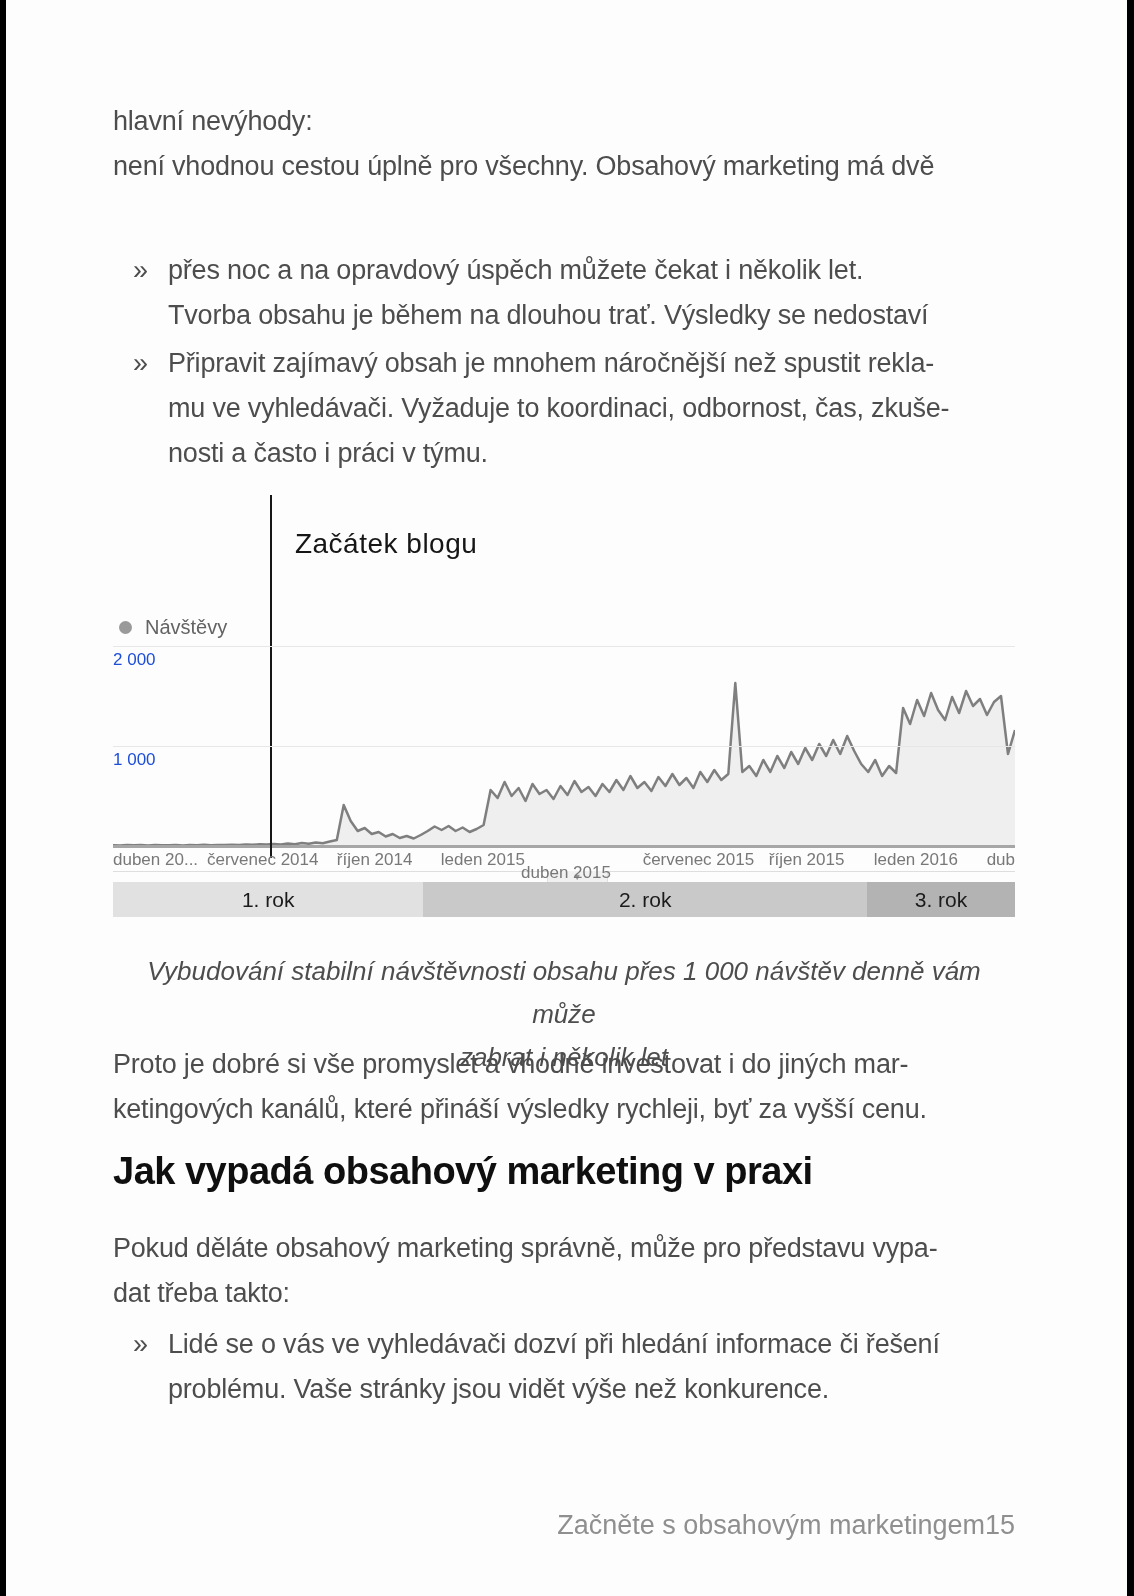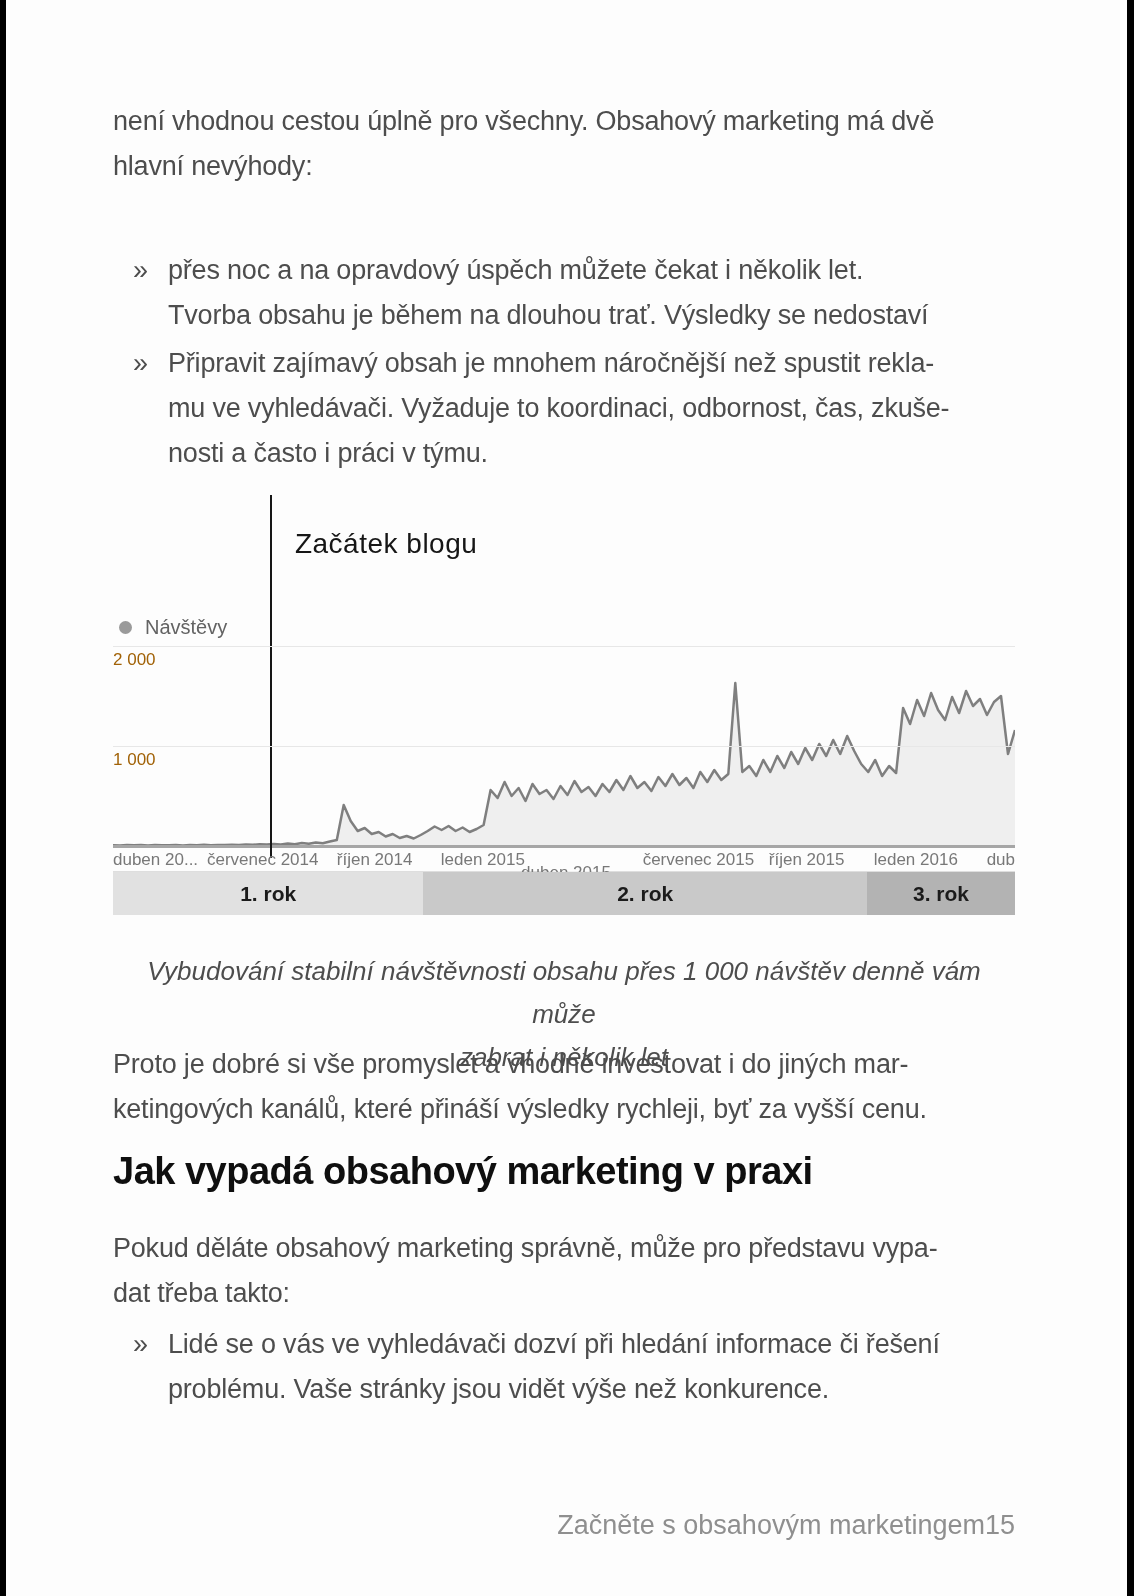--- a/index.html
+++ b/index.html
@@ -26,43 +26,43 @@
   .footer{position:absolute;left:113px;top:1510px;width:902px;display:flex;
     justify-content:flex-end;align-items:baseline;color:#8f8f8f;
     font-size:27px;}
 
   
   .chart{position:absolute;left:113px;top:490px;width:902px;height:425px;}
   .chart .legend{position:absolute;left:6px;top:126px;display:flex;align-items:center;
     gap:13px;font-size:20px;color:#636363;}
   .chart .legend .dot{width:13px;height:13px;border-radius:50%;background:#9a9a9a;}
   .chart .gridline{position:absolute;left:0;width:902px;height:1px;background:#e7e7e7;}
-  .chart .ytick{position:absolute;left:0;font-size:17px;color:#a16207;}
+  .chart .ytick{position:absolute;left:0;font-size:17px;color:#1d4ed8;}
   .chart .baseline{position:absolute;left:0;top:355px;width:902px;height:3px;background:#a6a6a6;}
   .chart svg{position:absolute;left:0;top:0;}
   .chart .ann-line{position:absolute;top:5px;height:363px;width:2px;background:#161616;}
   .chart .ann-text{position:absolute;top:38px;font-size:28px;color:#161616;letter-spacing:0.5px;white-space:nowrap;}
   .chart .xtick{position:absolute;top:360px;font-size:17px;color:#787878;white-space:nowrap;}
   .chart .slider-line{position:absolute;left:0;top:381px;width:902px;height:1px;background:#dedede;}
   .chart .slider-tab{position:absolute;top:381px;width:61px;height:14px;background:#f1f1f1;
     border:1px solid #e0e0e0;border-top:none;border-radius:0 0 4px 4px;box-sizing:border-box;
     display:flex;align-items:center;justify-content:center;font-size:9px;color:#979797;line-height:1;}
-  .chart .band{position:absolute;top:382px;height:43px;display:flex;align-items:center;
-    justify-content:center;font-size:21px;color:#1b1b1b;font-weight:bold;}
+  .chart .band{position:absolute;top:392px;height:35px;display:flex;align-items:center;
+    justify-content:center;font-size:21px;color:#1b1b1b;}
 </style>
 </head>
 <body>
 
 <div class="page">
   <div class="edge left"></div>
   <div class="edge right"></div>
 
   <div class="body-text" style="top:99px">
+    <div>hlavní nevýhody:</div>
     <div>není vhodnou cestou úplně pro všechny. Obsahový marketing má dvě</div>
-    <div>hlavní nevýhody:</div>
   </div>
 
   <div class="bullet" style="top:248px">
     <span class="marker">»</span>
     <div>
       <div>přes noc a na opravdový úspěch můžete čekat i několik let.</div>
       <div>Tvorba obsahu je během na dlouhou trať. Výsledky se nedostaví</div>
     </div>
   </div>
 

